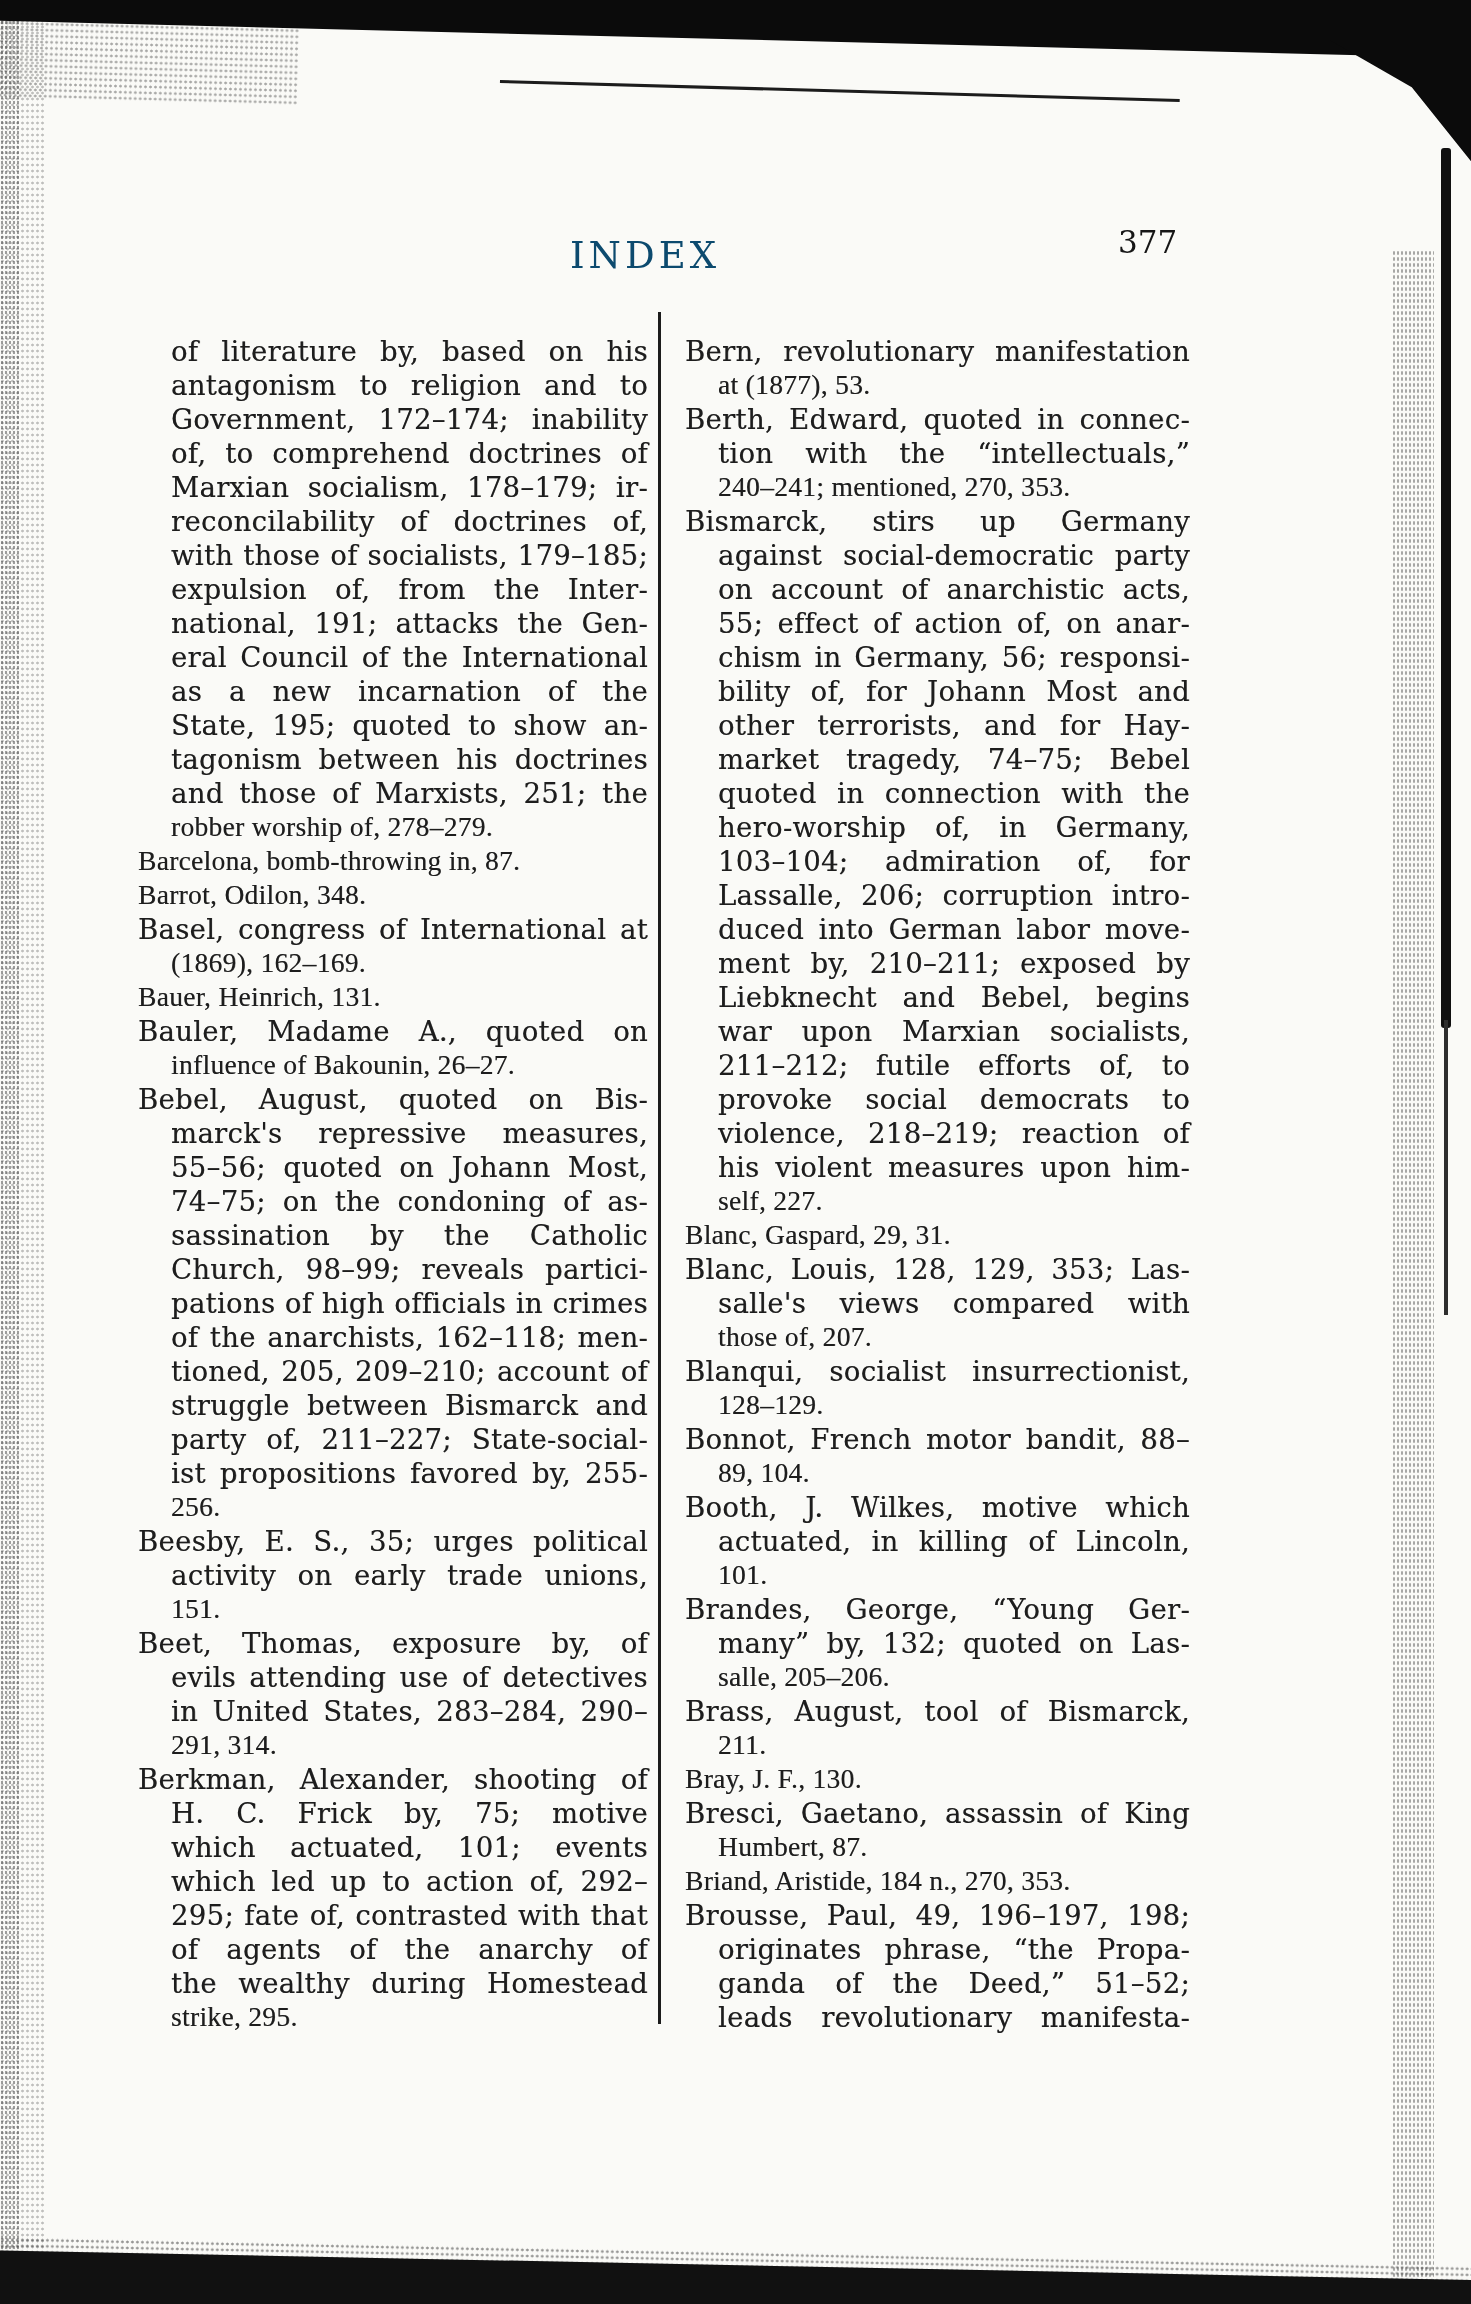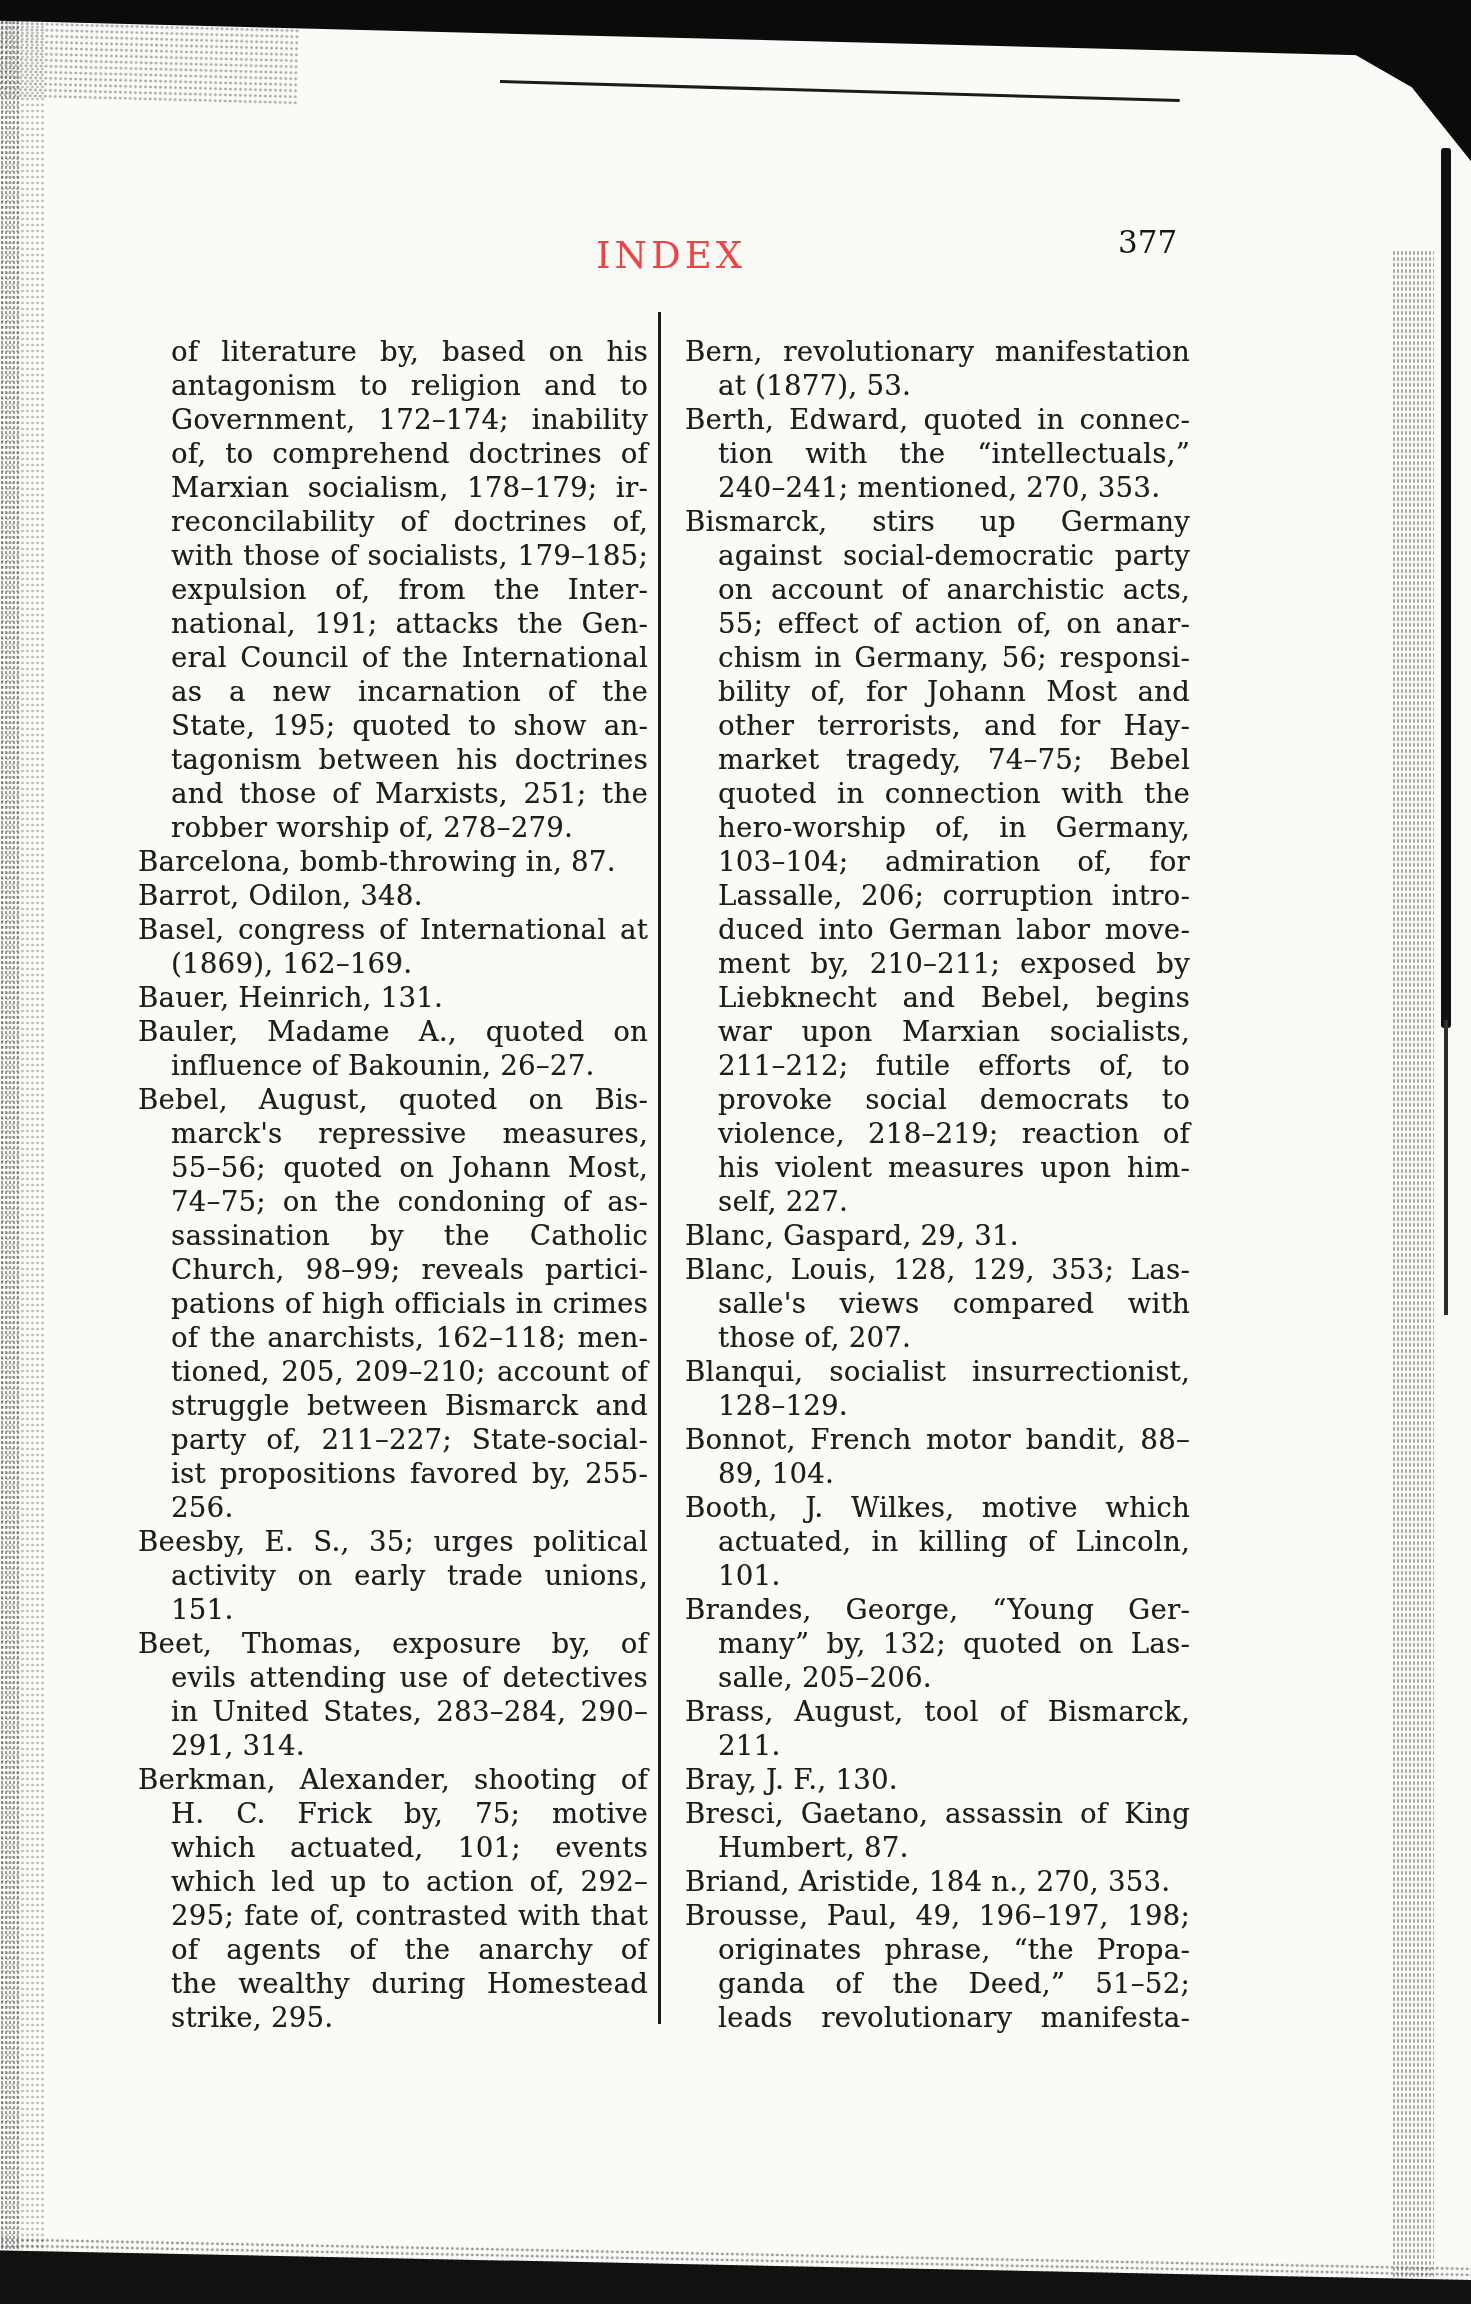--- a/index.html
+++ b/index.html
@@ -66,22 +66,22 @@
     opacity: 0.55;
     transform: rotate(1.15deg); transform-origin: left top;
   }
   #art-bottom-band {
     left: -20px; top: 2250px; width: 1520px; height: 85px;
     background: #111111;
     transform: rotate(1.15deg); transform-origin: left top;
   }
   
   #page-title {
-    position: absolute; left: 596px; top: 234px;
-    font-size: 37px; letter-spacing: 4px; color: #ef4444;
+    position: absolute; left: 570px; top: 234px;
+    font-size: 37px; letter-spacing: 4px; color: #0c4a6e;
   }
   #page-number {
     position: absolute; left: 1118px; top: 224px;
     font-size: 31px; color: #161616;
   }
   
   .column { position: absolute; top: 318px; }
   #col-left  { left: 138px; width: 510px; }
   #col-right { left: 685px; width: 505px; }
   #col-divider {
@@ -93,21 +93,21 @@
   .line {
     font-size: 27.5px;
     line-height: 34px;
     letter-spacing: 0.3px;
     text-align: justify;
     text-align-last: justify;
     text-shadow: 0.3px 0.3px 0 rgba(25,25,25,0.55);
     white-space: normal;
   }
   .line.cont { padding-left: 33px; }
-  .line.endline { text-align: center; text-align-last: left; }
+  .line.endline { text-align: center; text-align-last: left; font-family: Liberation Serif, serif; }
 </style>
 </head>
 <body>
 
 <div class="art" id="art-left-mottle">
     <div class="speck" style="width:100%;height:100%"></div>
   </div>
 <div class="art speck" id="art-left-mottle2"></div>
 <div class="art speck" id="art-topleft-corner"></div>
 <div class="art" id="art-top-band"></div>

